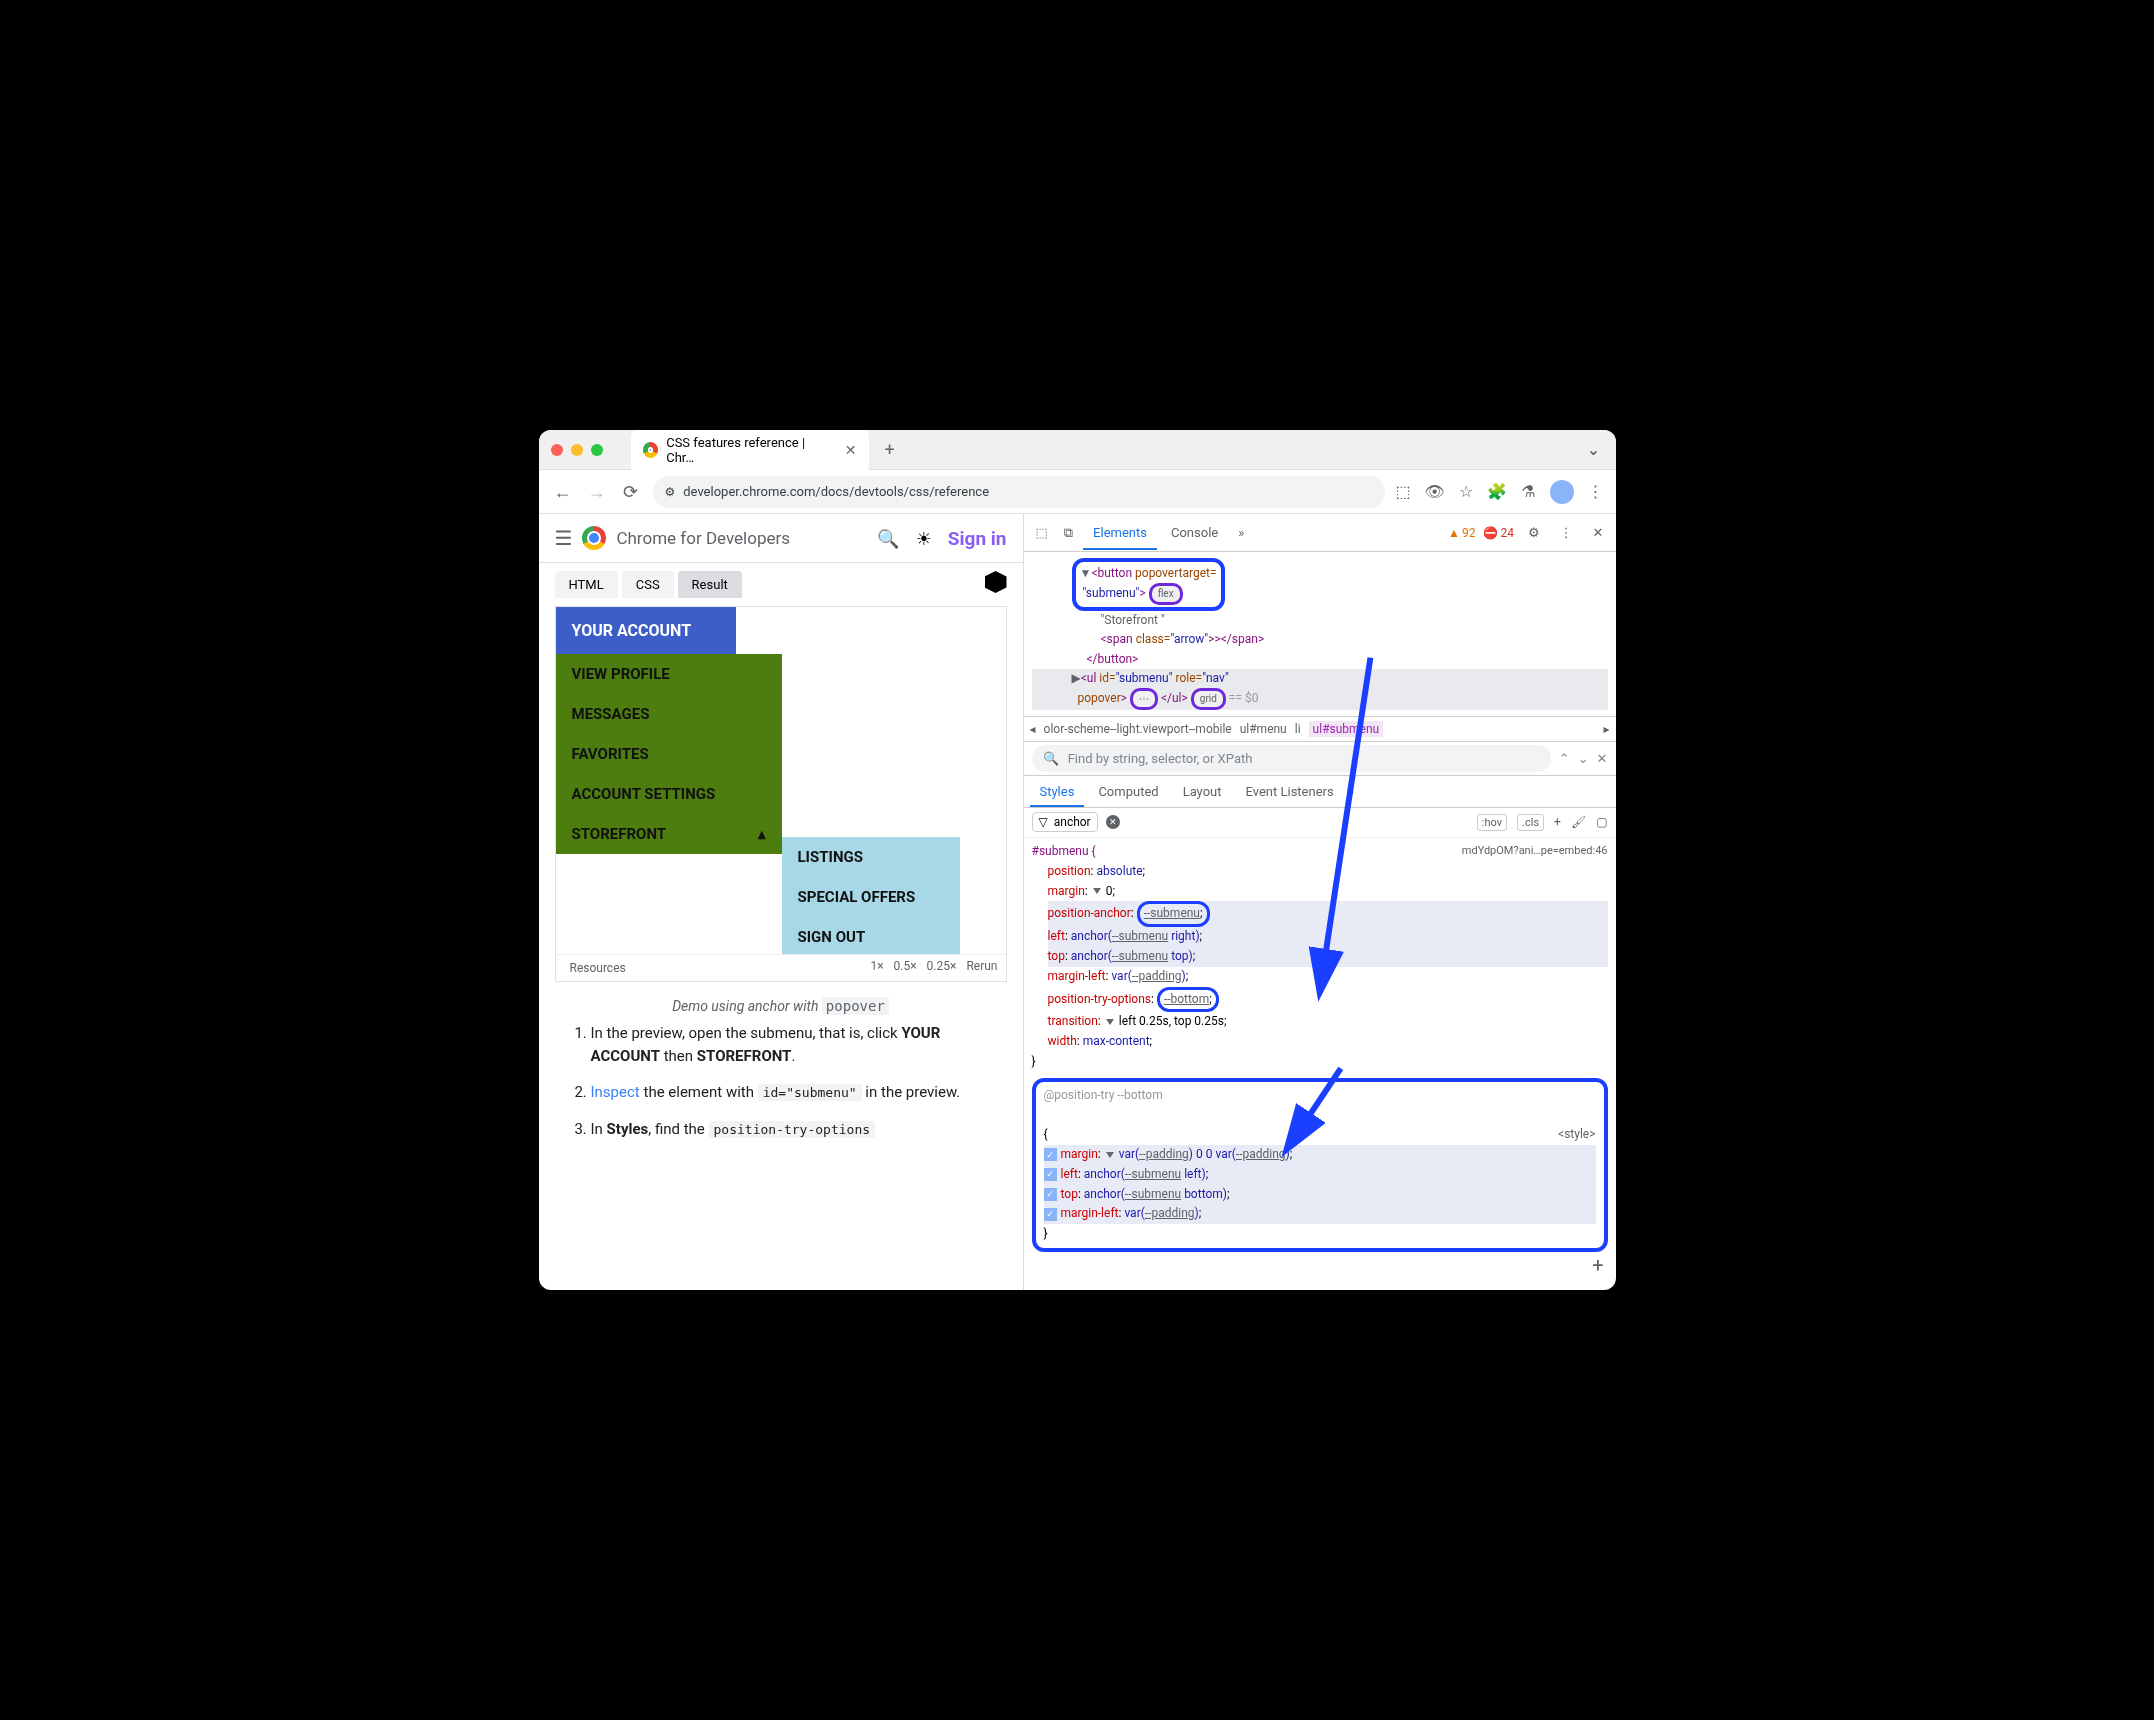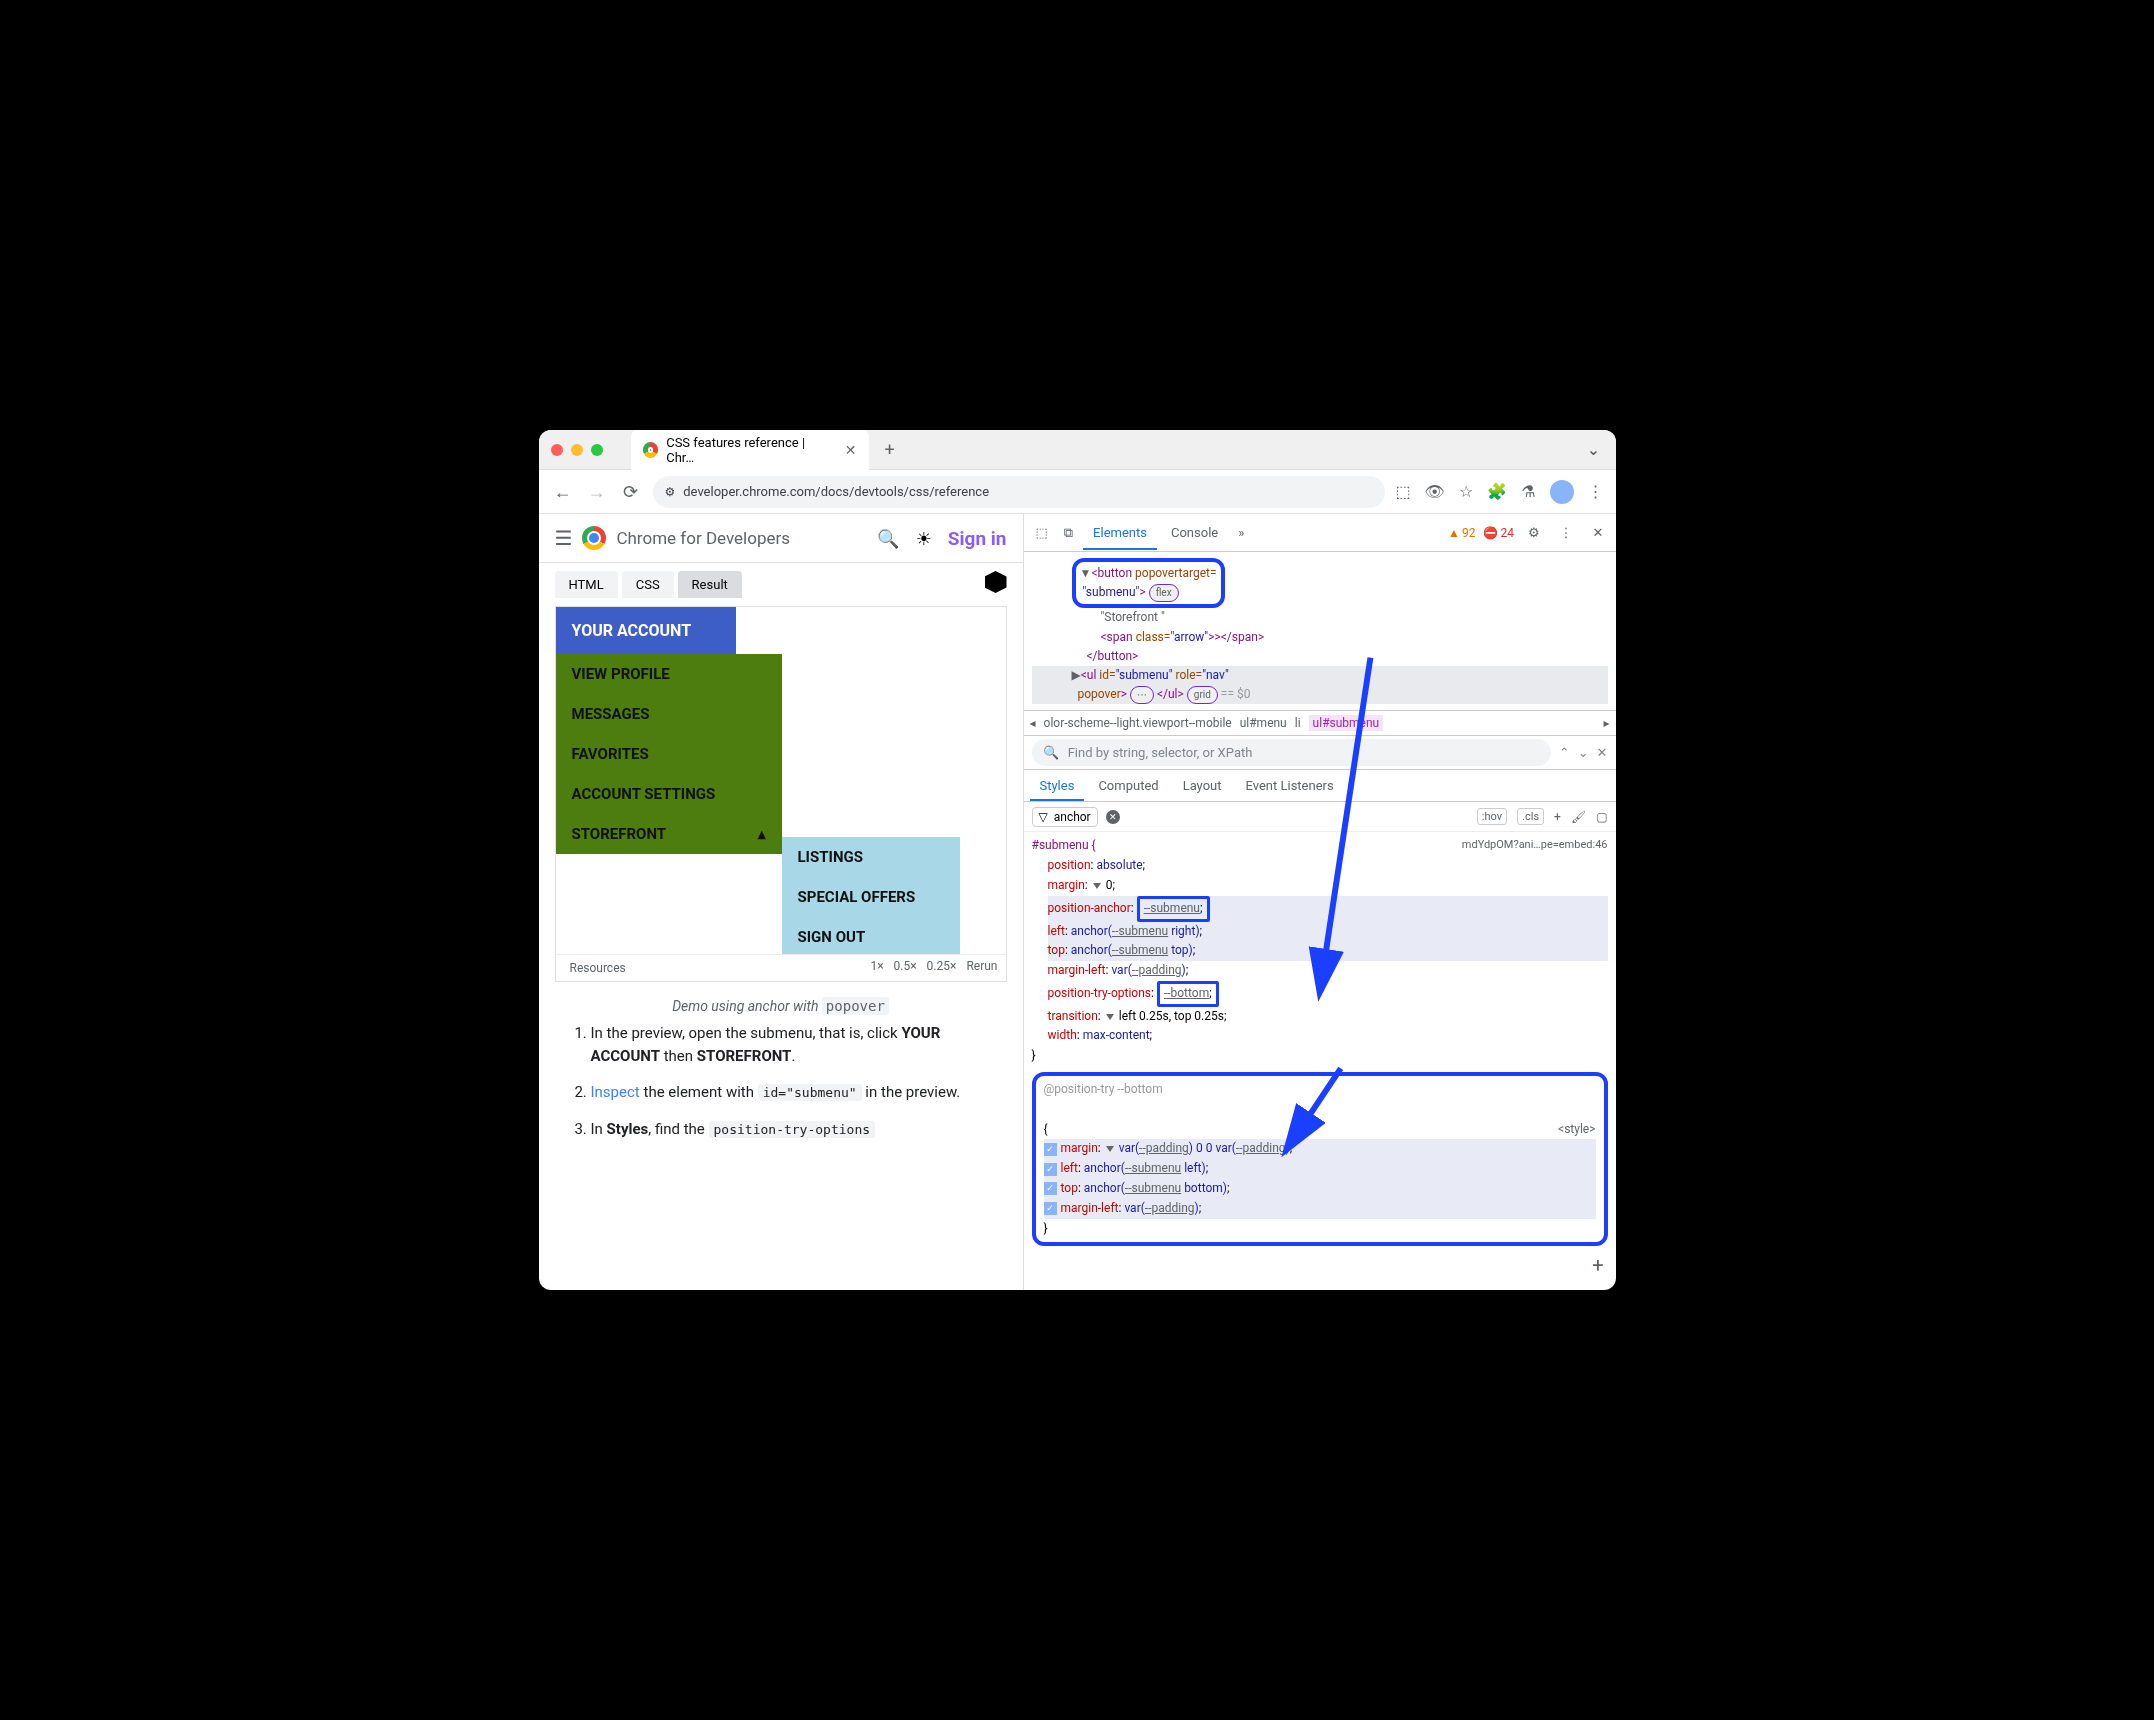--- a/index.html
+++ b/index.html
@@ -54,21 +54,21 @@
 .dt-icon{padding:4px 6px;color:#5f6368}
 .dt-tab{padding:8px 10px;color:#5f6368;cursor:pointer}
 .dt-tab.active{color:#1a73e8;border-bottom:2px solid:#1a73e8;box-shadow:0 2px 0 #1a73e8}
 .dt-right{margin-left:auto;display:flex;align-items:center;gap:8px}
 .warn{color:#e37400;font-size:12px;display:flex;align-items:center;gap:2px}
 .err{color:#d93025;font-size:12px;display:flex;align-items:center;gap:2px}
 .dom{font-family:Menlo,monospace;font-size:12px;padding:6px 8px;line-height:1.6;color:#5f6368;background:#fff;position:relative;min-height:158px}
 .dom .tag{color:#881280}
 .dom .attr{color:#994500}
 .dom .val{color:#1a1aa6}
-.dom .badge{display:inline-block;border:1px solid #6d28d9;border-radius:10px;padding:0 6px;font-size:10px;color:#5f6368;background:#f0f0f0}
+.dom .badge{display:inline-block;border:3px solid #6d28d9;border-radius:10px;padding:0 6px;font-size:10px;color:#5f6368;background:#f0f0f0}
 .dom-highlight{border:4px solid #1a3fff;border-radius:12px;padding:2px 4px;display:inline-block}
 .dom-row-sel{background:#e8eaed}
 .breadcrumb{display:flex;align-items:center;height:26px;border-top:1px solid #ccc;border-bottom:1px solid #ccc;font-size:12px;color:#5f6368;padding:0 6px;gap:8px;overflow:hidden}
 .breadcrumb .sel{color:#9c27b0;background:#f3e5f5;padding:1px 4px}
 .breadcrumb .bc{white-space:nowrap}
 .find-bar{display:flex;align-items:center;height:34px;padding:0 8px;gap:8px;border-bottom:1px solid #ccc;font-size:13px;color:#80868b}
 .find-input{flex:1;background:#f1f3f4;border-radius:16px;padding:6px 12px;display:flex;align-items:center;gap:8px}
 .styles-tabs{display:flex;height:32px;border-bottom:1px solid #ccc;font-size:13px;align-items:center;padding:0 6px;gap:4px}
 .styles-tab{padding:6px 10px;color:#5f6368}
 .styles-tab.active{color:#1a73e8;box-shadow:0 2px 0 #1a73e8}
@@ -78,21 +78,21 @@
 .st-right{margin-left:auto;display:flex;gap:10px;color:#5f6368;align-items:center}
 .st-right .badge-btn{border:1px solid #ccc;padding:1px 4px;border-radius:3px;font-size:11px}
 .styles-body{font-family:Menlo,monospace;font-size:12px;padding:4px 8px;line-height:1.65;flex:1;overflow:auto;position:relative}
 .srclink{float:right;color:#5f6368;font-size:11px}
 .css-sel{color:#881280}
 .css-prop{color:#c80000}
 .css-val{color:#1a1aa6}
 .css-var{color:#5f6368;text-decoration:underline}
 .css-func{color:#1a1aa6}
 .row-hl{background:#e8eaf6}
-.inline-hl{border:3px solid #1a3fff;border-radius:2px;padding:0 4px;display:inline-block}
+.inline-hl{border:3px solid #1a3fff;border-radius:12px;padding:0 4px;display:inline-block}
 .block-hl{border:4px solid #1a3fff;border-radius:12px;padding:4px 8px;margin-top:6px}
 .tri{display:inline-block;width:0;height:0;border-left:4px solid transparent;border-right:4px solid transparent;border-top:6px solid #666;margin:0 2px;vertical-align:middle}
 .check{width:13px;height:13px;background:#8ab4f8;display:inline-flex;align-items:center;justify-content:center;color:#fff;font-size:9px;margin-right:4px;vertical-align:middle}
 .style-src{float:right;color:#5f6368}
 .plus-btn{position:absolute;bottom:8px;right:12px;font-size:20px;color:#5f6368}
 .arrow-svg{position:absolute;pointer-events:none;z-index:10}
 </style>
 </head>
 <body>
 

